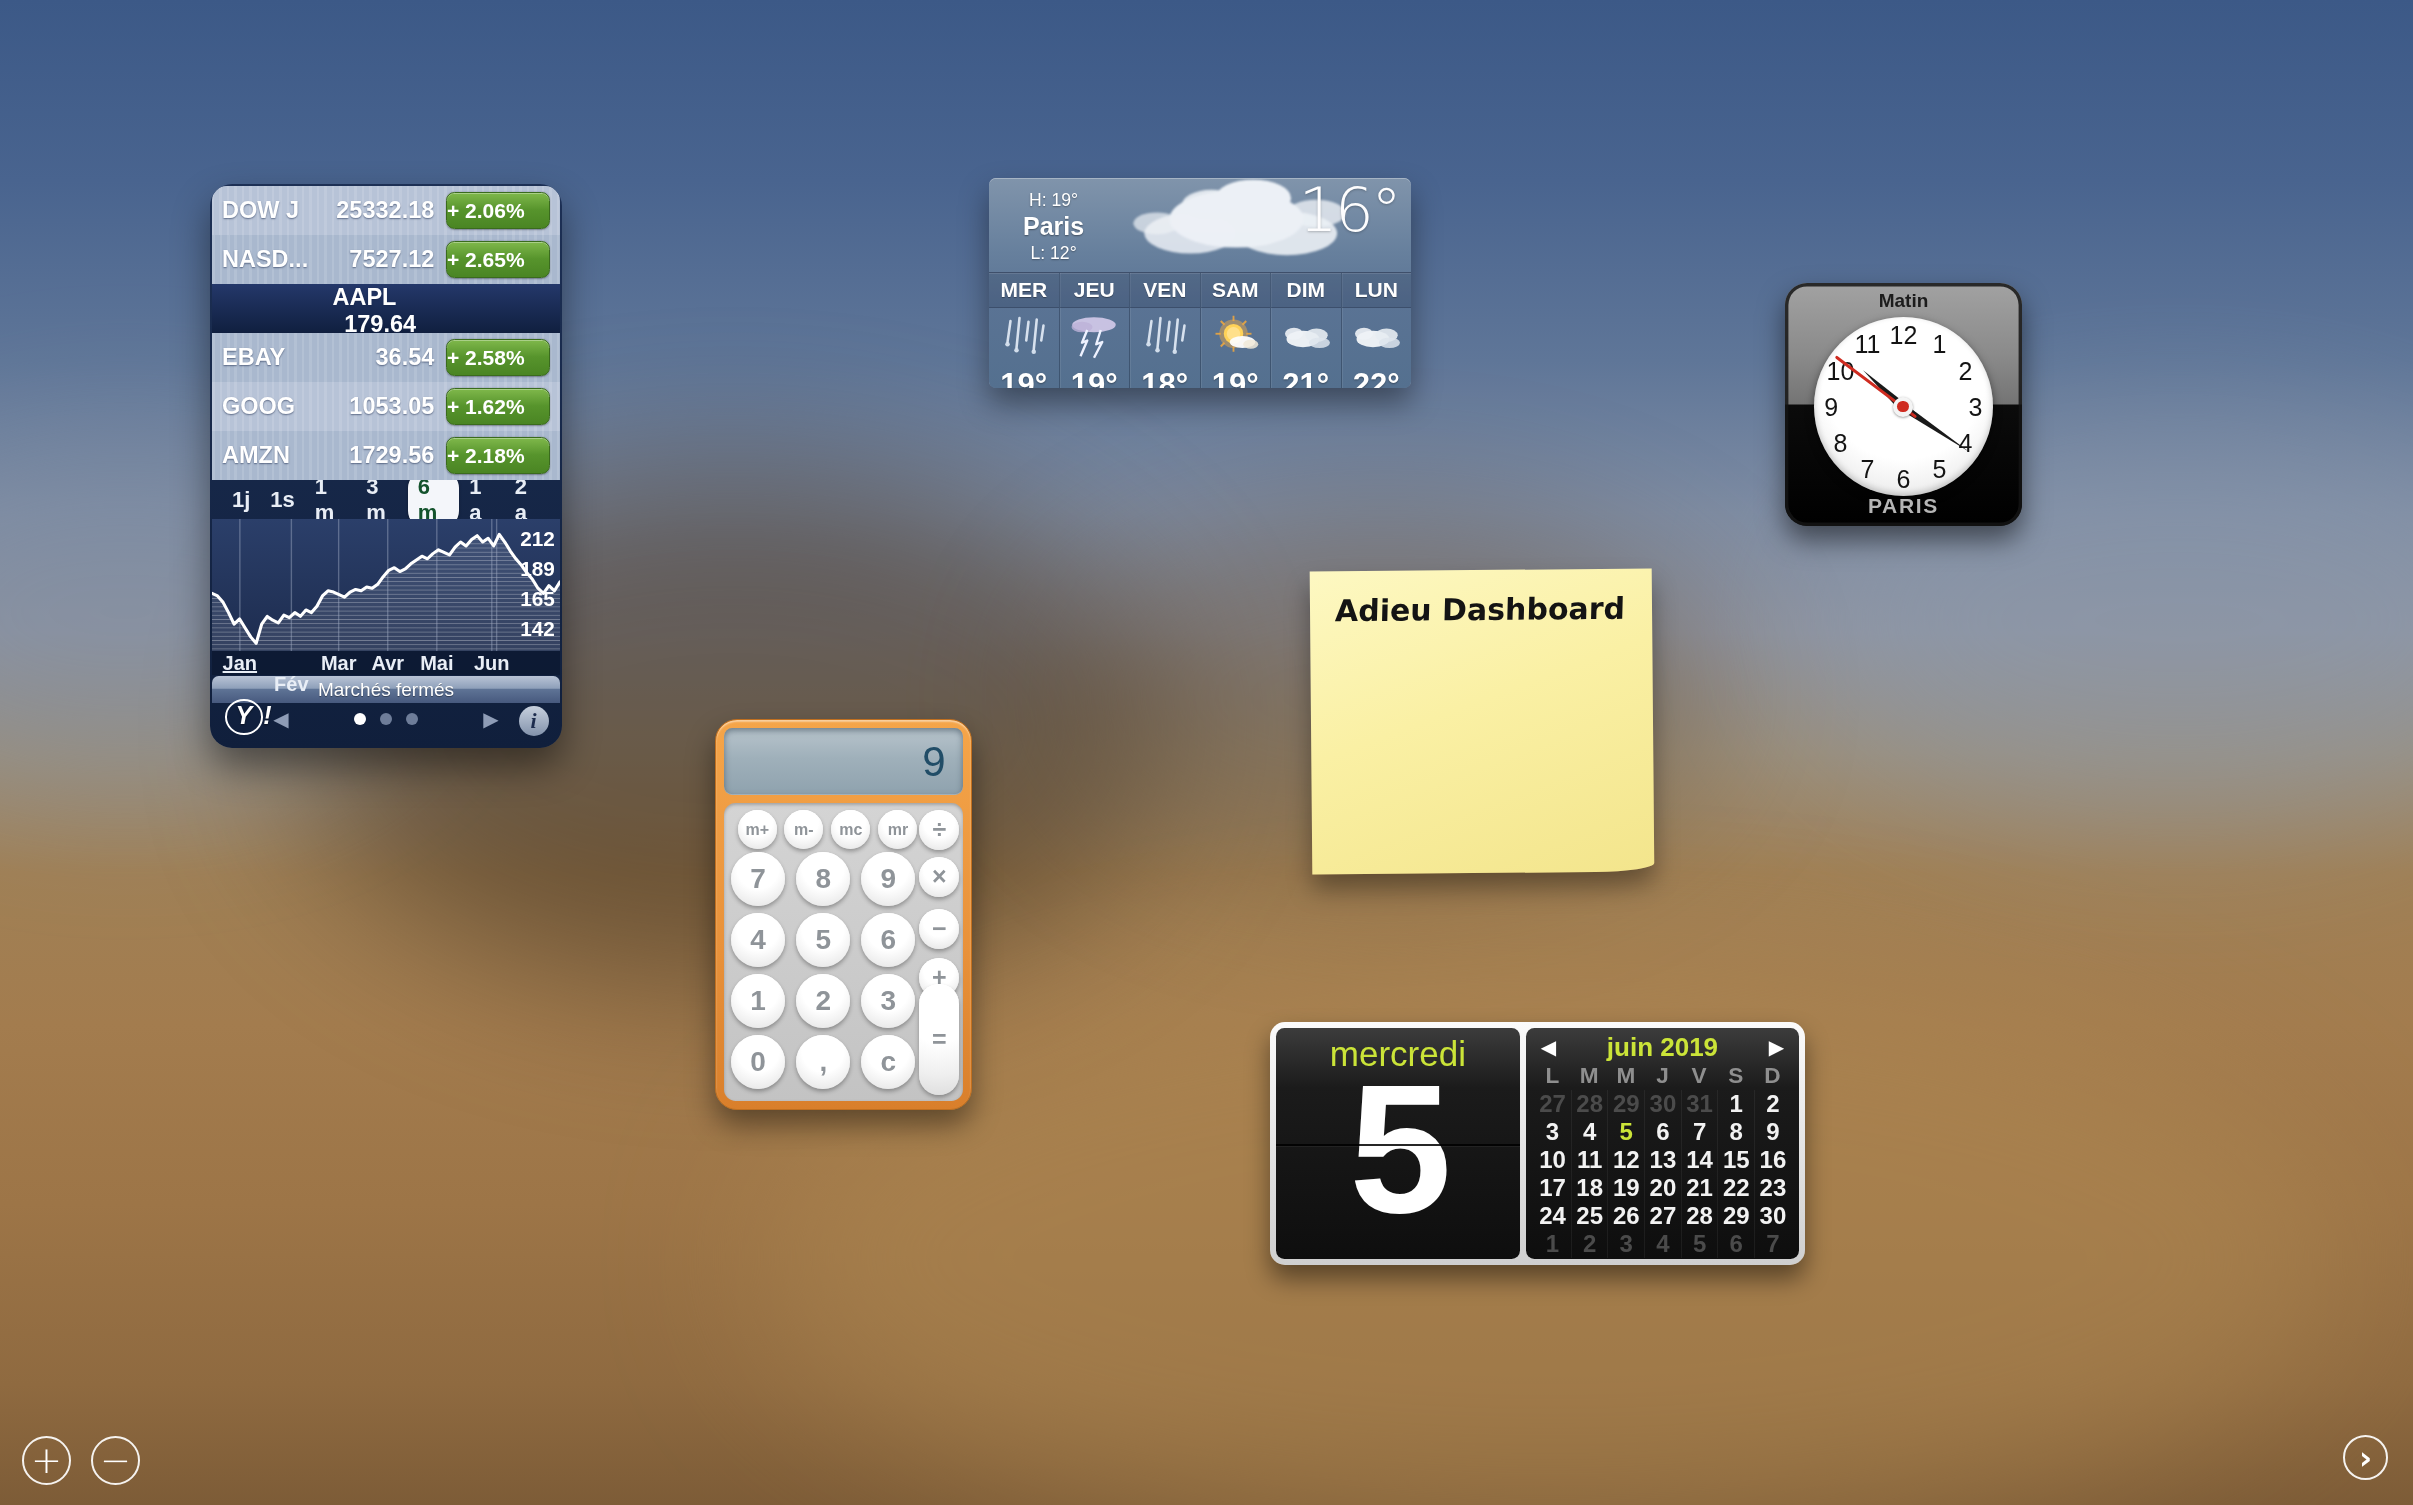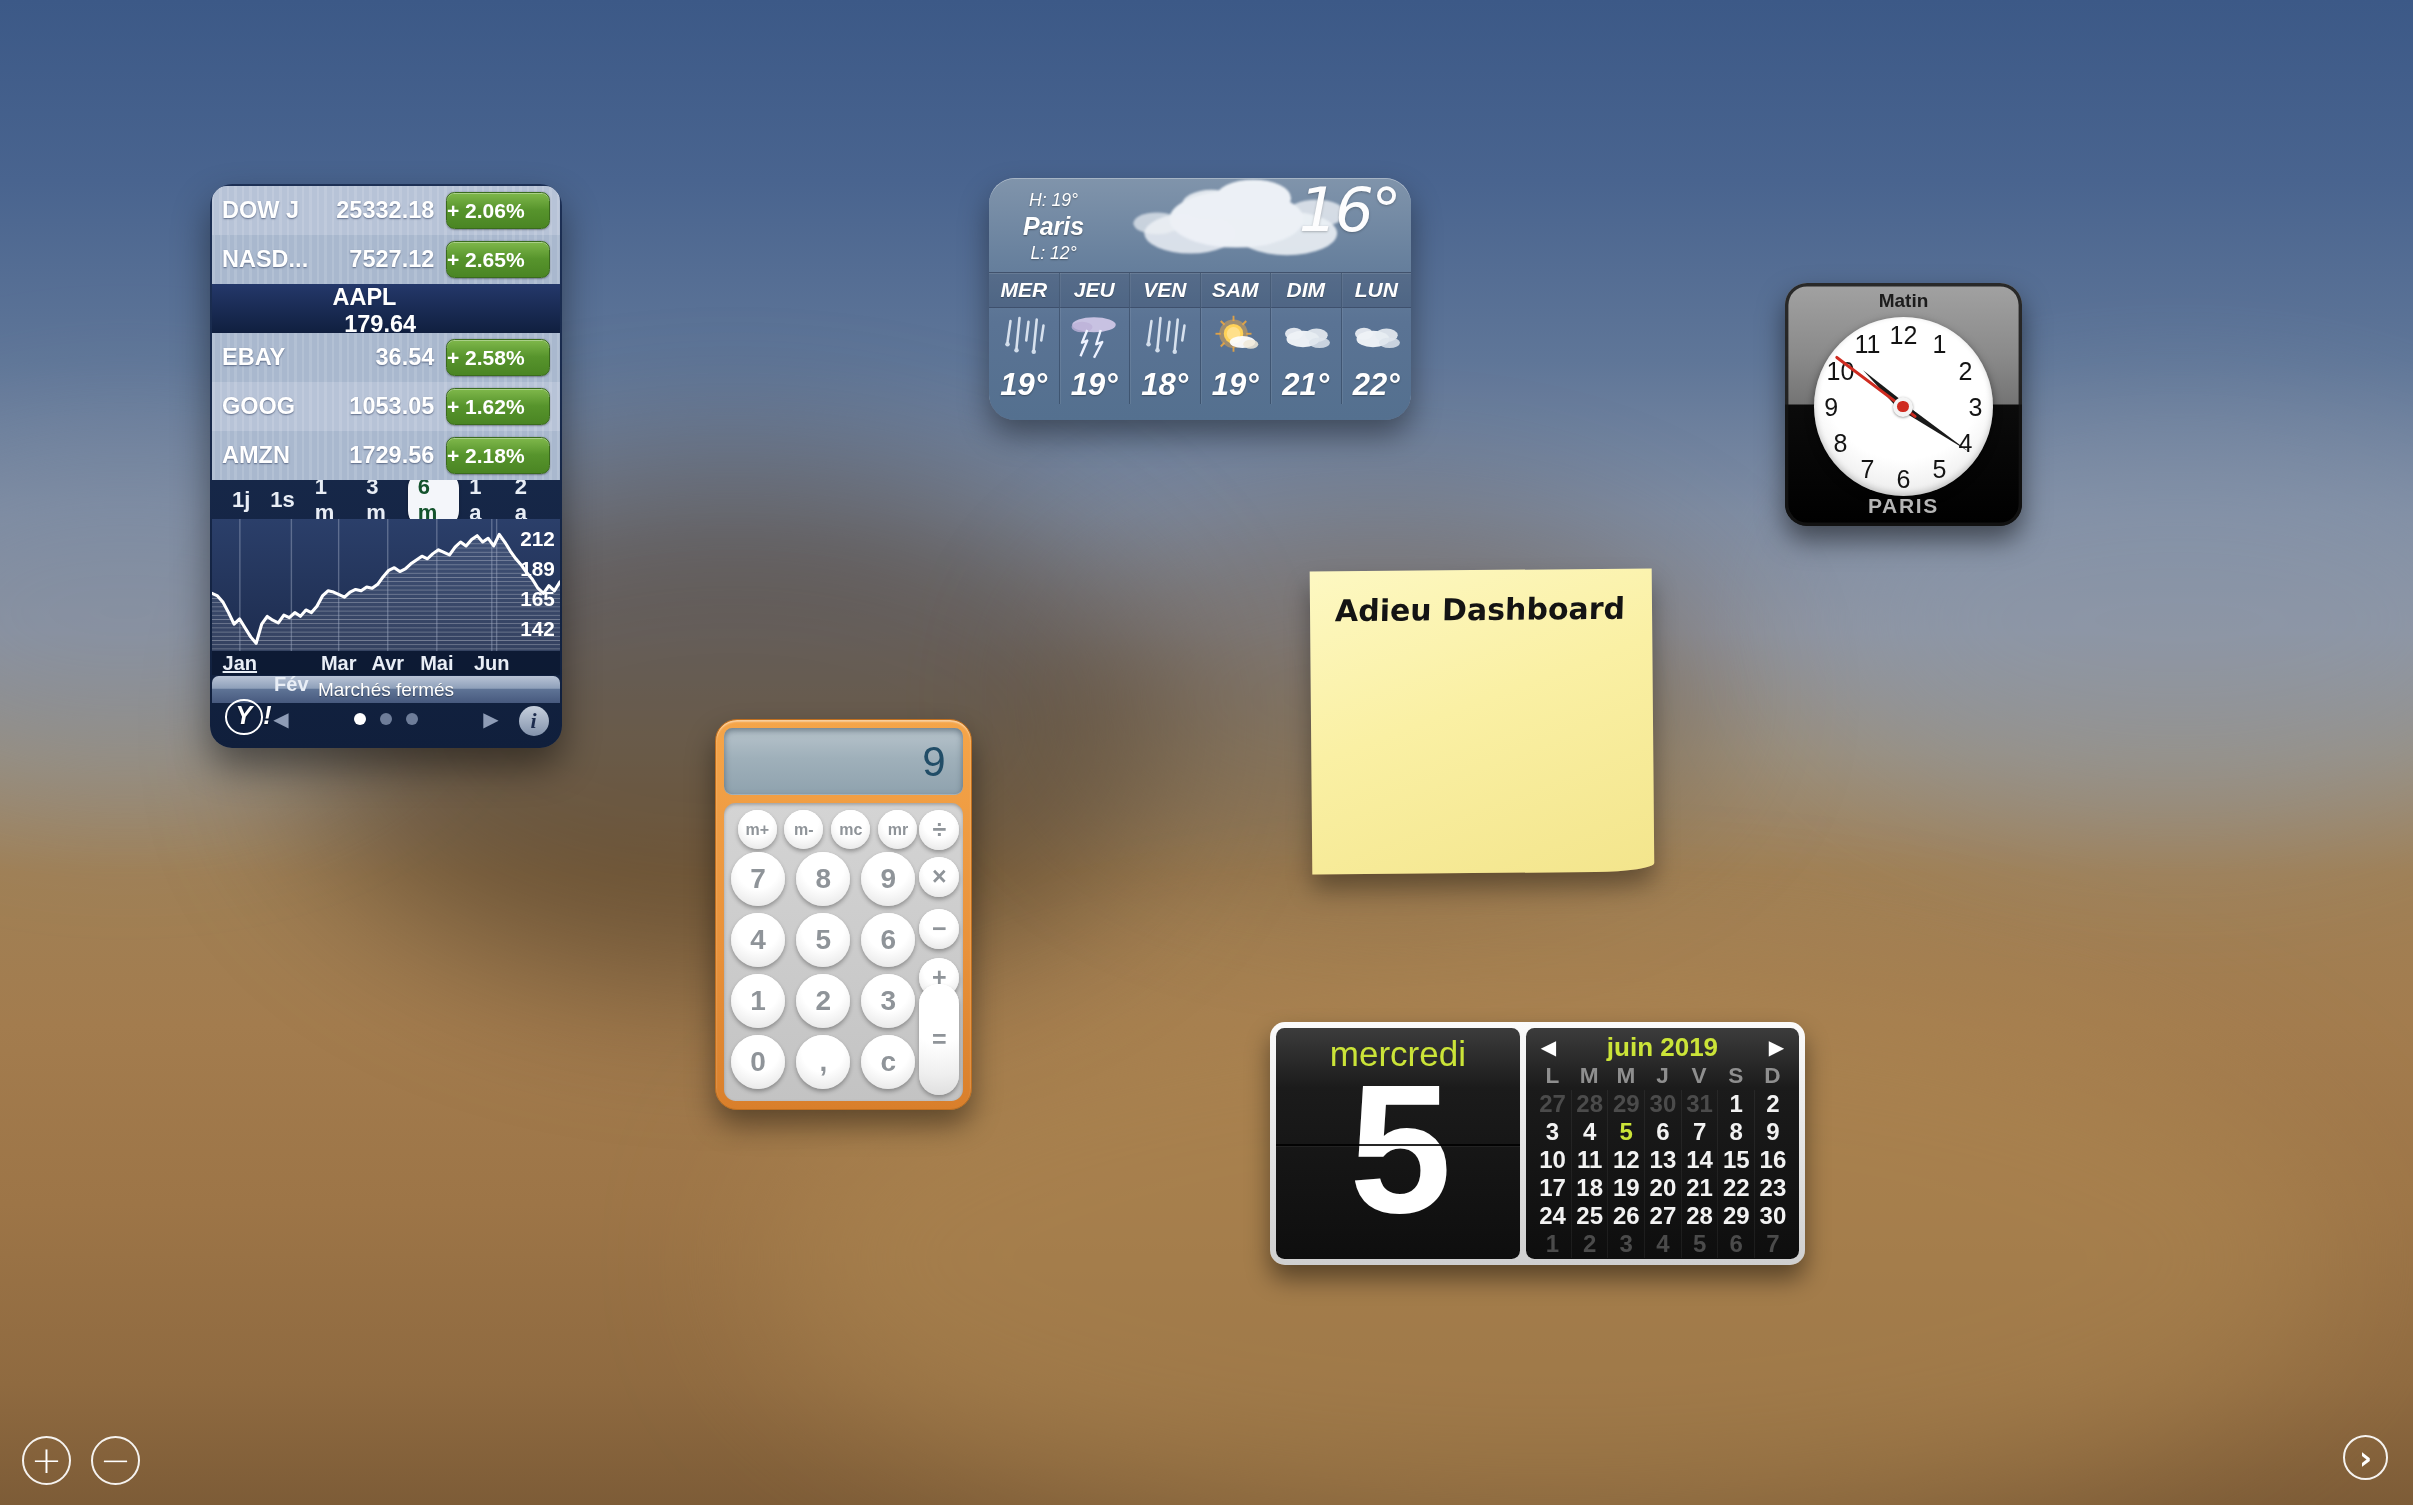--- a/index.html
+++ b/index.html
@@ -66,25 +66,24 @@
   #yahoo-logo .oval { display:inline-block; border:2.5px solid #fff; border-radius:50%; padding:0 8.4px 2.5px 8.4px; }
   #s-info {
     position:absolute; right:13.4px; bottom:11.7px; width:30px; height:30px; border-radius:50%;
     background:linear-gradient(180deg,#c7d0de,#8292ab); color:#1d2c4e;
     font-family:"Liberation Serif", serif; font-style:italic; font-weight:bold; font-size:22px;
     display:flex; align-items:center; justify-content:center;
   }
 
   
   #weather {
-    position:absolute; left:989px; top:178px; width:422px; height:242px;
+    position:absolute; left:989px; top:178px; width:422px; height:210px;
     background:linear-gradient(180deg,#8094ab 0%,#67809d 35%,#5a7394 60%,#54708f 100%);
-    border-radius:26px; box-shadow:0 15px 30px rgba(0,0,0,.40), inset 0 0.8px 0 rgba(255,255,255,.4);
+    border-radius:7px; box-shadow:0 15px 30px rgba(0,0,0,.40), inset 0 0.8px 0 rgba(255,255,255,.4);
     overflow:hidden;
-    font-style:italic;
   }
   #w-head { position:relative; height:94px; }
   #w-city-block { position:absolute; left:34px; top:11.7px; text-align:center; color:#fff; }
   #w-high, #w-low { font-size:17.6px; text-shadow:0 0.8px 1.7px rgba(0,0,0,.35); }
   #w-city { font-size:25px; font-weight:bold; text-shadow:0 0.8px 1.7px rgba(0,0,0,.4); margin:1.7px 0; }
   #w-current {
     position:absolute; right:11.7px; top:0px; color:#fdfdfe; font-size:61px;
     font-family:"DejaVu Sans", sans-serif; font-weight:200; letter-spacing:-2.5px;
     text-shadow:0 0.8px 2.5px rgba(0,0,0,.25); line-height:1.05;
   }

